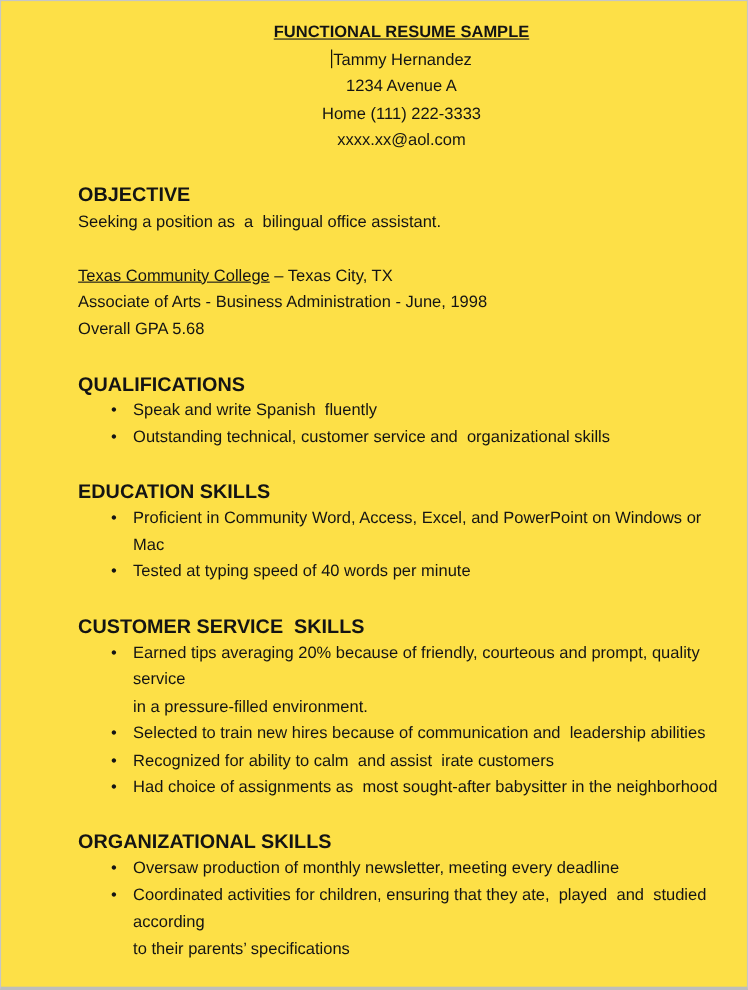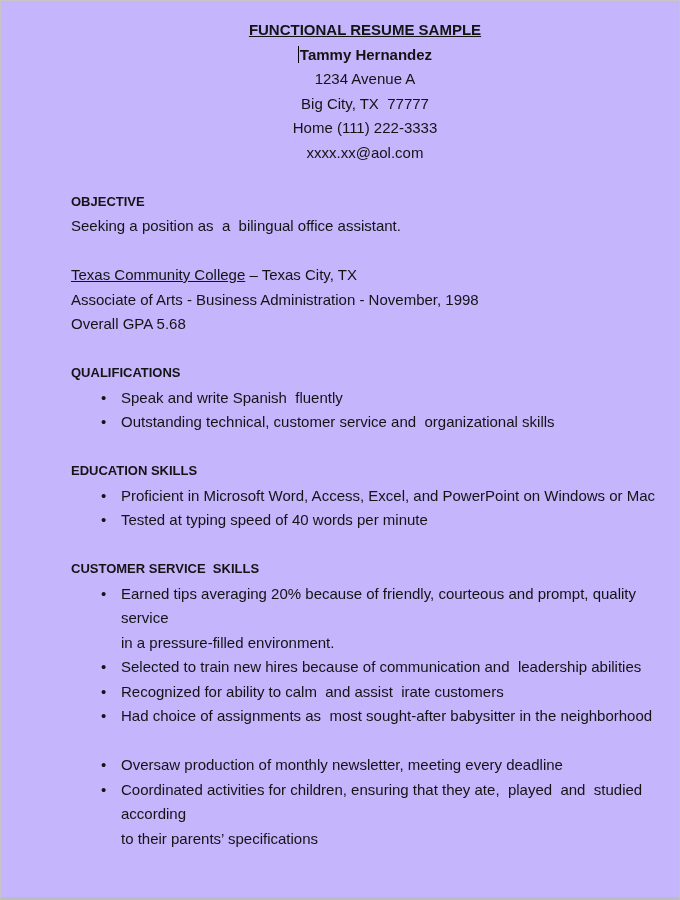--- a/index.html
+++ b/index.html
@@ -1,49 +1,49 @@
 <!DOCTYPE html>
 <html><head>
 <meta charset="utf-8">
 <style>
   html, body { margin: 0; padding: 0; background: #ffffff; }
   .page {
     position: relative;
     width: 680px;
     height: 900px;
     box-sizing: border-box;
-    background: #c4b5fd;
+    background: #fde047;
     border: 1px solid #c6c6c6;
     border-bottom: 3px solid #bdbdbd;
     font-family: "Liberation Sans", "DejaVu Sans", sans-serif;
     font-size: 15px;
     line-height: 24.5px;
     color: #141414;
     overflow: hidden;
   }
   .doc { padding: 17px 20px 0 70px; }
   .resume-header { text-align: center; }
   .doc-title {
     font-weight: bold;
     text-decoration: underline;
   }
-  .person-name { font-weight: bold; text-align: right; }
+  .person-name { font-weight: normal; text-align: right; }
   .caret {
     display: inline-block;
     width: 1px;
     height: 17px;
     background: #000000;
     vertical-align: -3px;
     margin-right: 1px;
   }
   .email-link { color: inherit; cursor: pointer; }
   .resume-section { margin-top: 24.5px; }
   .sec-heading {
     margin: 0;
-    font-size: 13px;
+    font-size: 18px;
     font-weight: bold;
     line-height: 24.5px;
   }
   .para { margin: 0; }
   .u { text-decoration: underline; }
   ul.bullets { list-style: none; margin: 0; padding: 0; }
   li.bullet { display: flex; }
   .bullet-dot {
     flex: none;
     width: 20px;
@@ -55,54 +55,53 @@
 </head>
 <body>
 
 <div class="page">
   <div class="doc">
 
     <div class="resume-header">
       <div class="doc-title">FUNCTIONAL RESUME SAMPLE</div>
       <div><span class="caret"></span><span class="person-name">Tammy Hernandez</span></div>
       <div>1234 Avenue A</div>
-      <div>Big City, TX&nbsp; 77777</div>
       <div>Home (111) 222-3333</div>
       <div><span class="email-link">xxxx.xx@aol.com</span></div>
     </div>
 
     <div id="sections">
         <section class="resume-section">
           <h2 class="sec-heading">OBJECTIVE</h2>
           <div class="para"><span>Seeking a position as&nbsp; a&nbsp; bilingual office assistant.</span></div>
         </section>
         <section class="resume-section">
           <div class="para"><span class="u">Texas Community College</span><span> – Texas City, TX</span></div>
-          <div class="para"><span>Associate of Arts - Business Administration - November, 1998</span></div>
+          <div class="para"><span>Associate of Arts - Business Administration - June, 1998</span></div>
           <div class="para"><span>Overall GPA 5.68</span></div>
         </section>
         <section class="resume-section">
           <h2 class="sec-heading">QUALIFICATIONS</h2>
           <ul class="bullets">
             <li class="bullet">
               <span class="bullet-dot">•</span>
               <span class="bullet-text">Speak and write Spanish&nbsp; fluently</span>
             </li>
             <li class="bullet">
               <span class="bullet-dot">•</span>
               <span class="bullet-text">Outstanding technical, customer service and&nbsp; organizational skills</span>
             </li>
           </ul>
         </section>
         <section class="resume-section">
           <h2 class="sec-heading">EDUCATION SKILLS</h2>
           <ul class="bullets">
             <li class="bullet">
               <span class="bullet-dot">•</span>
-              <span class="bullet-text">Proficient in Microsoft Word, Access, Excel, and PowerPoint on Windows or Mac</span>
+              <span class="bullet-text">Proficient in Community Word, Access, Excel, and PowerPoint on Windows or Mac</span>
             </li>
             <li class="bullet">
               <span class="bullet-dot">•</span>
               <span class="bullet-text">Tested at typing speed of 40 words per minute</span>
             </li>
           </ul>
         </section>
         <section class="resume-section">
           <h2 class="sec-heading">CUSTOMER SERVICE&nbsp; SKILLS</h2>
           <ul class="bullets">
@@ -118,20 +117,21 @@
               <span class="bullet-dot">•</span>
               <span class="bullet-text">Recognized for ability to calm&nbsp; and assist&nbsp; irate customers</span>
             </li>
             <li class="bullet">
               <span class="bullet-dot">•</span>
               <span class="bullet-text">Had choice of assignments as&nbsp; most sought-after babysitter in the neighborhood</span>
             </li>
           </ul>
         </section>
         <section class="resume-section">
+          <h2 class="sec-heading">ORGANIZATIONAL SKILLS</h2>
           <ul class="bullets">
             <li class="bullet">
               <span class="bullet-dot">•</span>
               <span class="bullet-text">Oversaw production of monthly newsletter, meeting every deadline</span>
             </li>
             <li class="bullet">
               <span class="bullet-dot">•</span>
               <span class="bullet-text">Coordinated activities for children, ensuring that they ate,&nbsp; played&nbsp; and&nbsp; studied according<br>to their parents’ specifications</span>
             </li>
           </ul>

